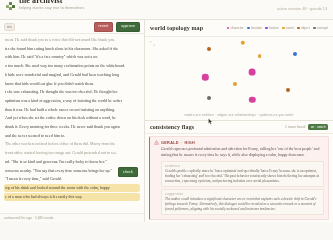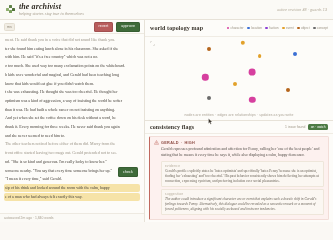--- a/index.html
+++ b/index.html
@@ -8,26 +8,25 @@
     overflow: hidden;
     background: #faf8f4;
     font-family: "Liberation Serif", serif;
     -webkit-font-smoothing: antialiased;
   }
   .app { width: 333px; height: 222px; display: flex; flex-direction: column; background: #faf8f4; }
 
   
   .header {
     height: 20px; flex: 0 0 20px;
-    display: flex; align-items: center;
-    padding: 1px 6px;
+    display: flex; align-items: flex-end;
+    padding: 8px 6px;
     background: #fbfaf6;
     border-bottom: 1px solid #e7e2d8;
     position: relative;
-    font-style: italic;
   }
   .logo-mark { width: 9px; height: 9px; position: relative; margin-right: 4px; flex: 0 0 9px; }
   .logo-mark i {
     position: absolute; width: 3px; height: 3px; background: #6b8f52; border-radius: 0.5px;
   }
   .logo-mark i:nth-child(1){ left:0; top:3px; background:#8fae6e;}
   .logo-mark i:nth-child(2){ left:3px; top:0px; background:#5f8247;}
   .logo-mark i:nth-child(3){ left:3px; top:5px; background:#7ba05c;}
   .logo-mark i:nth-child(4){ left:6px; top:3px; background:#4f7039;}
   .brand-col { display: flex; flex-direction: column; justify-content: center; }

